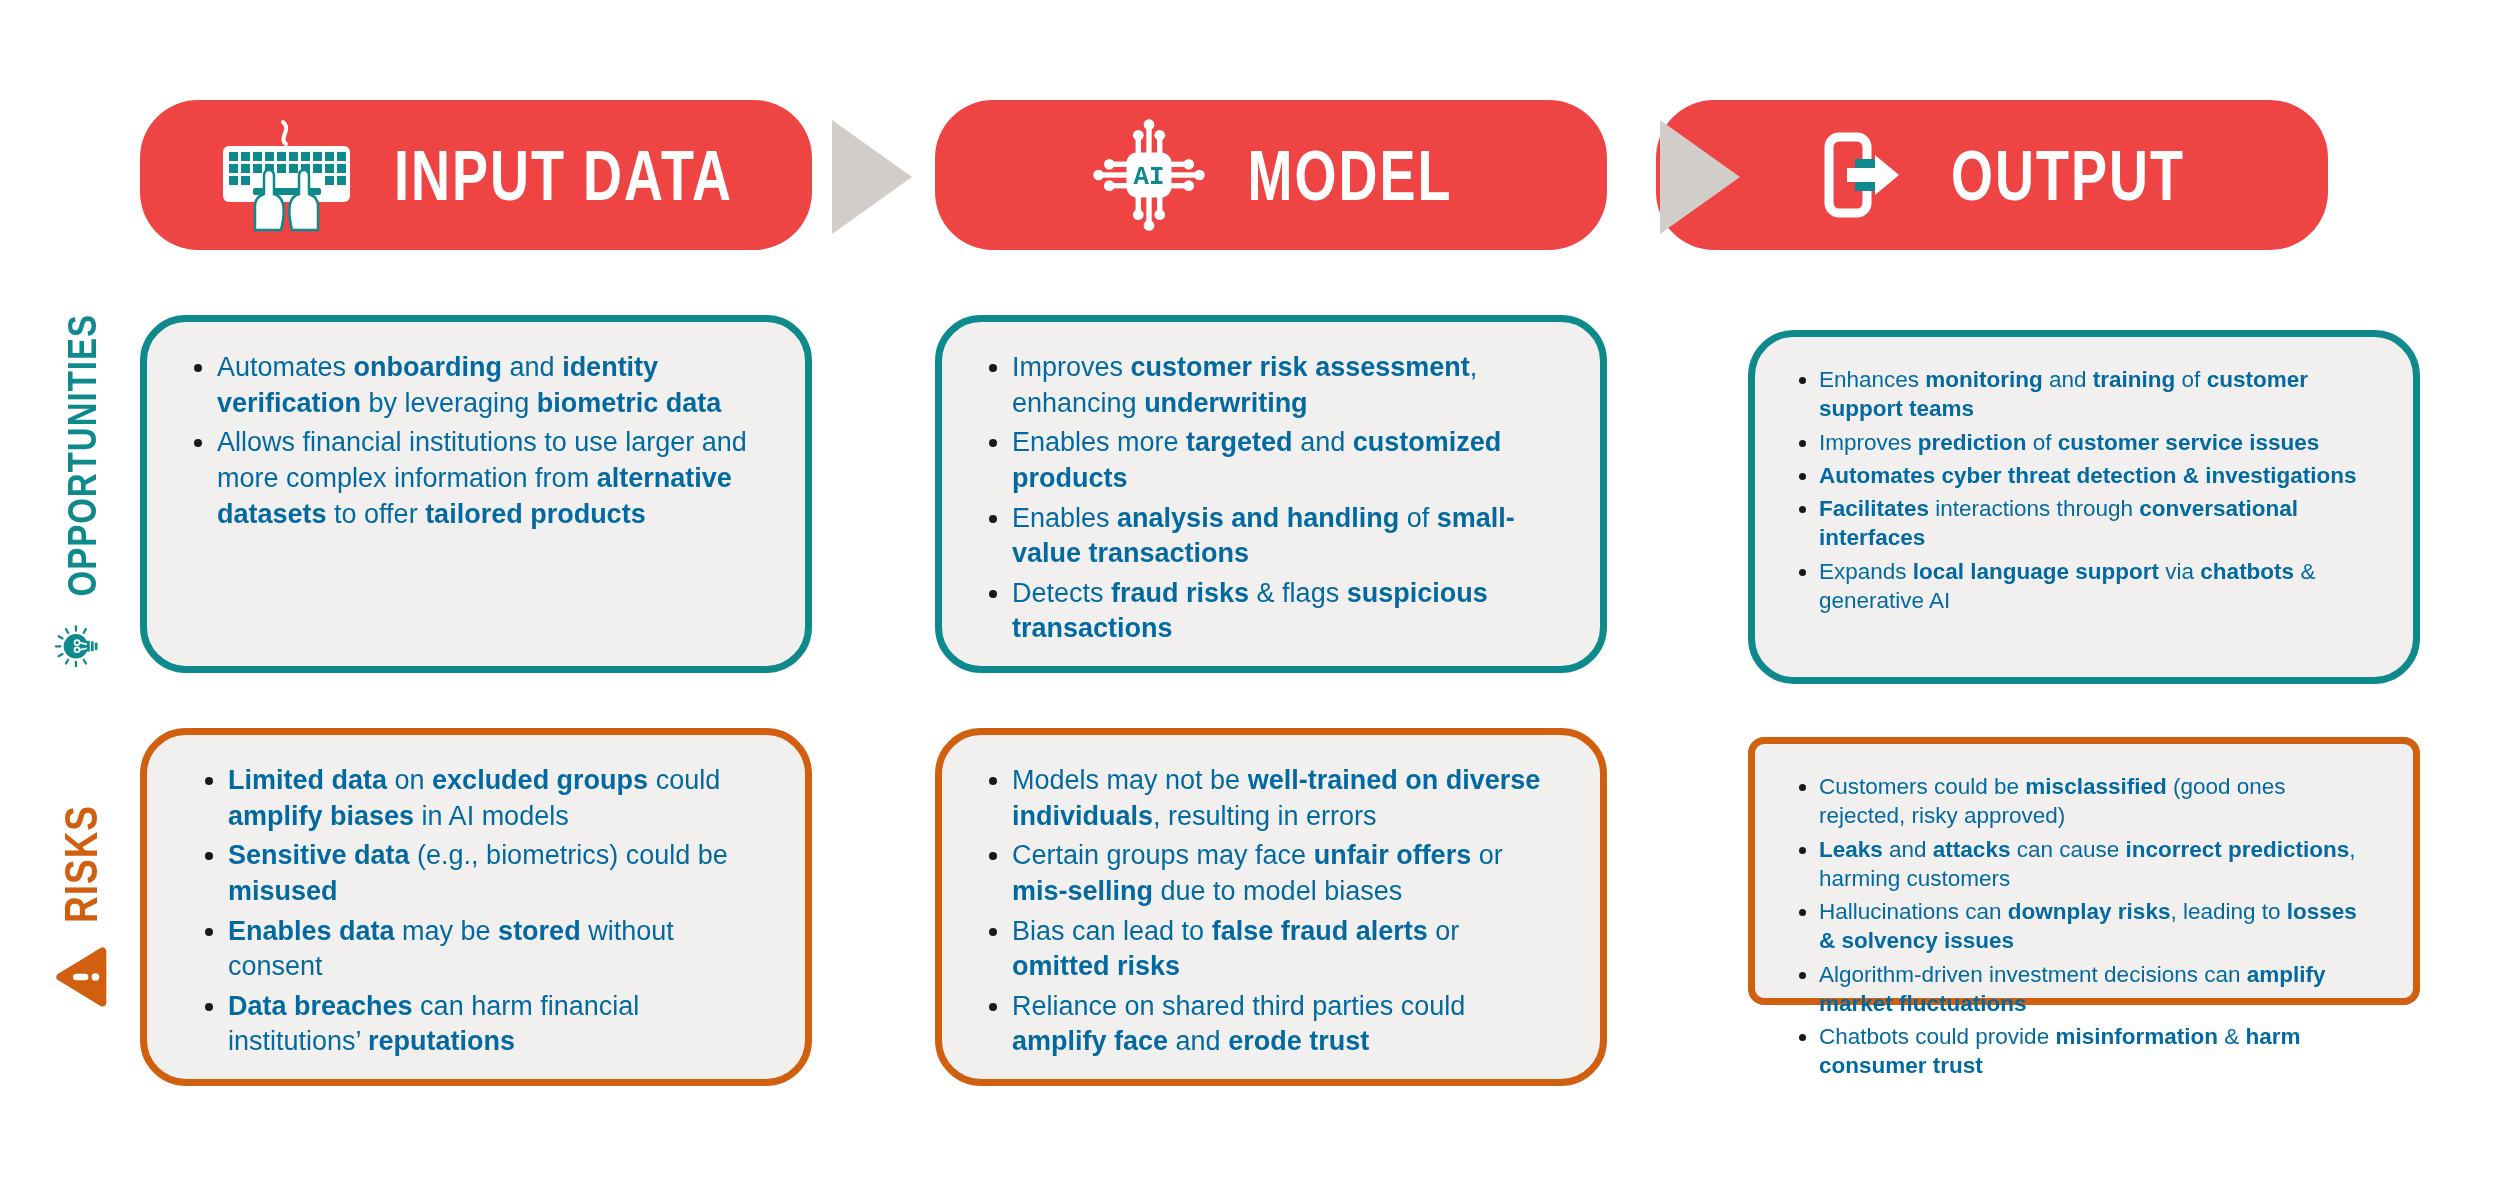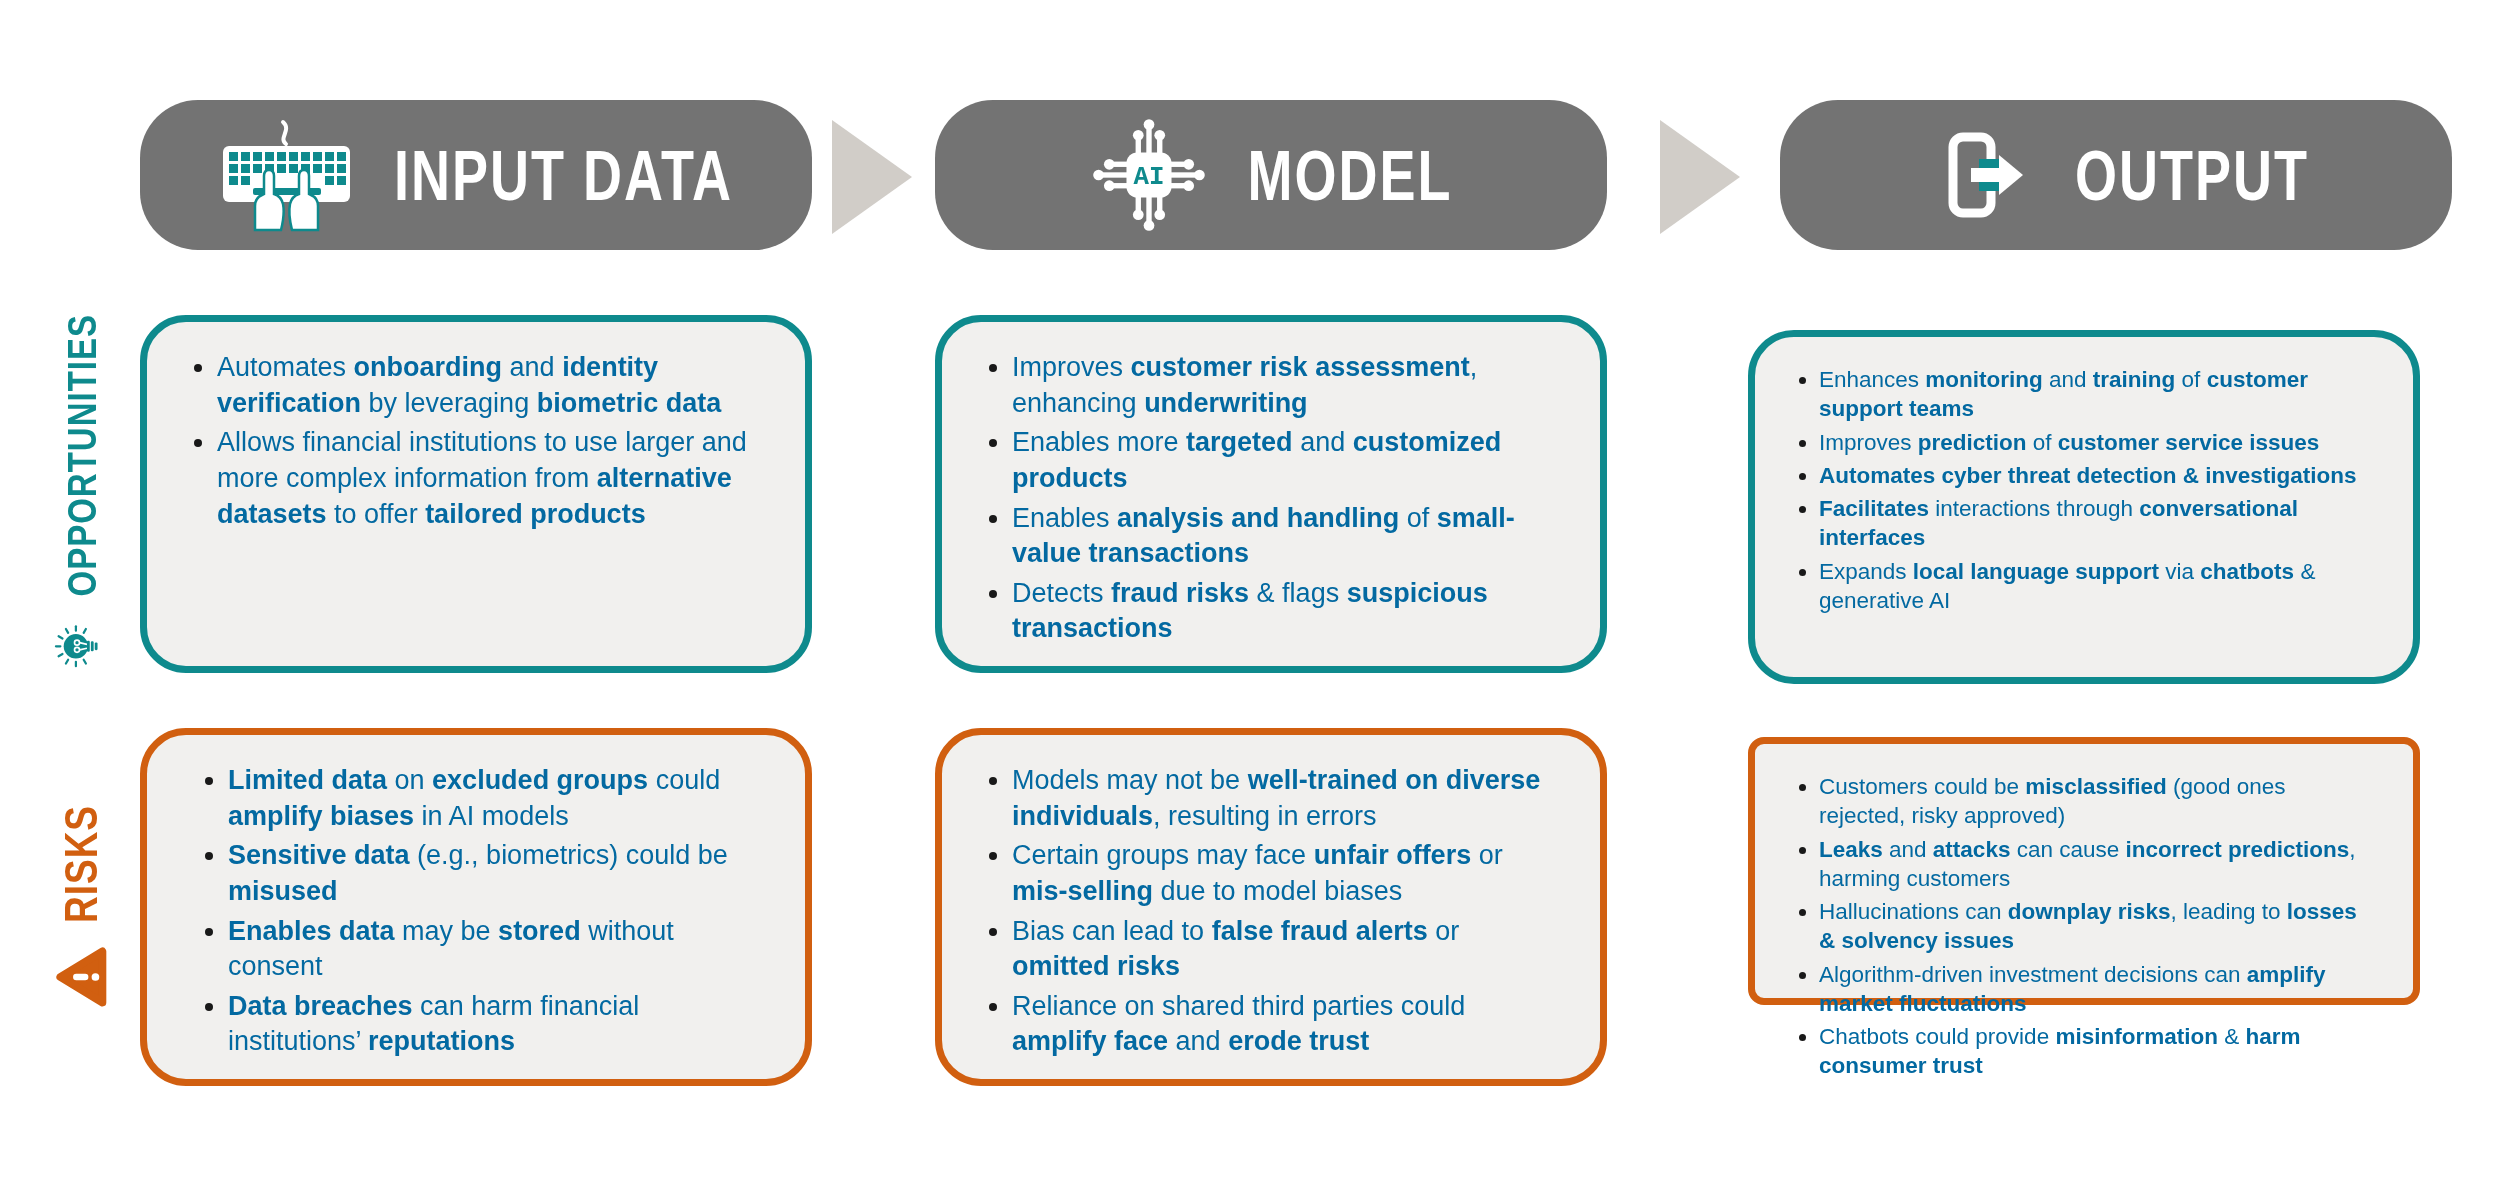--- a/index.html
+++ b/index.html
@@ -1,20 +1,20 @@
 <!DOCTYPE html>
 <html><head>
 <meta charset="utf-8">
 <style>
   html,body{margin:0;padding:0;background:#ffffff;}
   body{width:2500px;height:1200px;font-family:"Liberation Sans",sans-serif;overflow:hidden;}
   .canvas{position:relative;width:2500px;height:1200px;background:#ffffff;}
 
   
-  .hdr{position:absolute;top:100px;width:672px;height:150px;background:#737373;border-radius:58px;
+  .hdr{position:absolute;top:100px;width:672px;height:150px;background:#ef4444;border-radius:58px;
        display:flex;align-items:center;justify-content:center;gap:40px;color:#ffffff;}
   .hdr-label{font-size:54px;font-weight:700;letter-spacing:2px;display:inline-block;
              transform:scaleY(1.3);white-space:nowrap;}
   .hdr-icon{flex:0 0 auto;}
 
   
   .flow-arrow{position:absolute;top:120px;width:0;height:0;
               border-left:80px solid #d1cdc8;border-top:57px solid transparent;border-bottom:57px solid transparent;}
 
   
@@ -110,21 +110,21 @@
         <circle cx="92" cy="45" r="5"></circle>
           <circle cx="102" cy="55" r="5"></circle>
           <circle cx="92" cy="65" r="5"></circle>
       </g>
       <rect x="34" y="34" width="42" height="42" rx="10" fill="#ffffff"></rect>
       <text x="55" y="63" font-size="24" font-weight="bold" fill="#0e8a8d" text-anchor="middle" font-family="Liberation Mono, monospace">AI</text>
     </svg>
     <span class="hdr-label">MODEL</span>
   </div>
 
-  <div class="hdr" style="left:1780px;">
+  <div class="hdr" style="left:1656px;">
     <svg class="hdr-icon" width="112" height="100" viewBox="0 0 112 100">
       <rect x="30" y="12" width="38" height="76" rx="10" fill="none" stroke="#ffffff" stroke-width="9"></rect>
       <rect x="56" y="34" width="22" height="32" fill="#0e8a8d"></rect>
       <rect x="48" y="43" width="28" height="14" fill="#ffffff"></rect>
       <polygon points="76,30 100,50 76,70" fill="#ffffff"></polygon>
     </svg>
     <span class="hdr-label">OUTPUT</span>
   </div>
 
   <div class="flow-arrow" style="left:832px;"></div>

